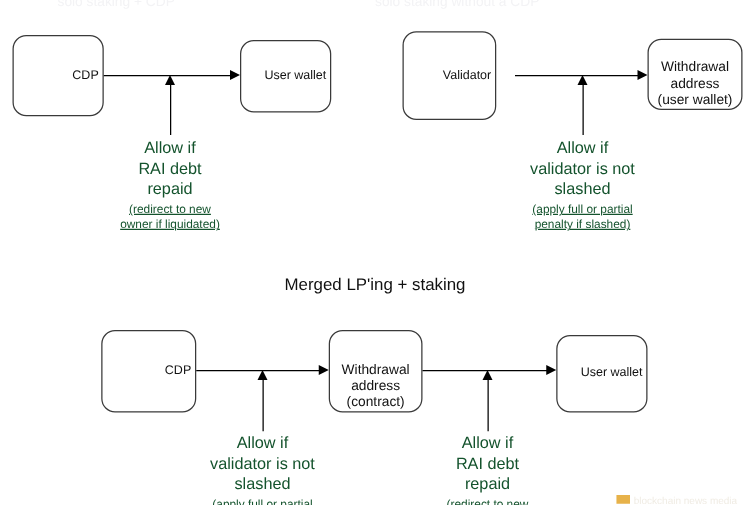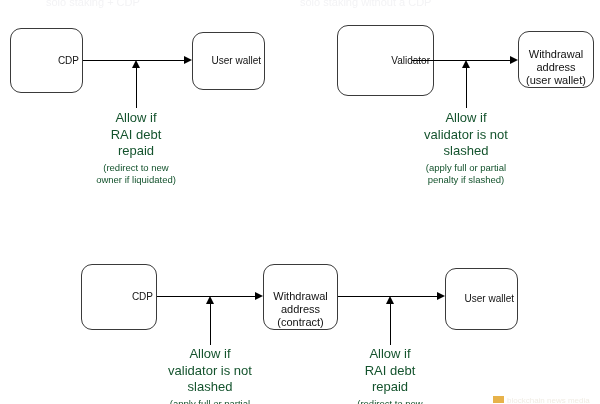--- a/index.html
+++ b/index.html
@@ -67,21 +67,21 @@
   }
 
   
   .annot {
     position: absolute;
     text-align: center;
     line-height: 1.28;
     color: #14532d;
   }
   .annot-main { font-size: 13px; }
-  .annot-sub  { font-size: 9.5px; line-height: 1.3; }
+  .annot-sub  { font-size: 9.5px; line-height: 1.3; text-decoration: underline; }
 
   .diagram-title {
     position: absolute;
     text-align: center;
     font-size: 13.5px;
     color: #111111;
     white-space: nowrap;
   }
 
   
@@ -136,21 +136,21 @@
 
   <div class="vline" style="left:136px; top:68px; height:40px;"></div>
   <div class="arrow-up" style="left:131.5px; top:60px;"></div>
 
   <div class="annot annot-main" style="left:80px; top:110px; width:112px; white-space:pre-line;">Allow if
 RAI debt
 repaid</div>
   <div class="annot annot-sub" style="left:74px; top:162px; width:124px; white-space:pre-line;">(redirect to new
 owner if liquidated)</div>
 
-  <div class="node node-lg" style="left:337px; top:25px; width:97px; height:71px;">
+  <div class="node node-lg" style="left:322px; top:25px; width:75px; height:71px;">
     <span class="node-label">Validator</span>
   </div>
 
   <div class="hline" style="left:412px; top:60px; width:99px;"></div>
   <div class="arrow-right" style="left:510px; top:56px;"></div>
 
   <div class="node node-sm" style="left:518px; top:31px; width:76px; height:57px;">
     <span class="node-label" style="white-space:pre-line;">Withdrawal
 address
 (user wallet)</span>
@@ -158,20 +158,21 @@
 
   <div class="vline" style="left:466px; top:68px; height:40px;"></div>
   <div class="arrow-up" style="left:461.5px; top:60px;"></div>
 
   <div class="annot annot-main" style="left:398px; top:110px; width:136px; white-space:pre-line;">Allow if
 validator is not
 slashed</div>
   <div class="annot annot-sub" style="left:396px; top:162px; width:140px; white-space:pre-line;">(apply full or partial
 penalty if slashed)</div>
 
+  <div class="diagram-title" style="left:190px; top:220px; width:220px;">Merged LP'ing + staking</div>
 
   <div class="node node-lg" style="left:81px; top:264px; width:76px; height:66px;">
     <span class="node-label">CDP</span>
   </div>
 
   <div class="hline" style="left:157px; top:296px; width:99px;"></div>
   <div class="arrow-right" style="left:255px; top:292px;"></div>
 
   <div class="node node-sm" style="left:263px; top:264px; width:75px; height:66px;">
     <span class="node-label" style="white-space:pre-line;">Withdrawal

